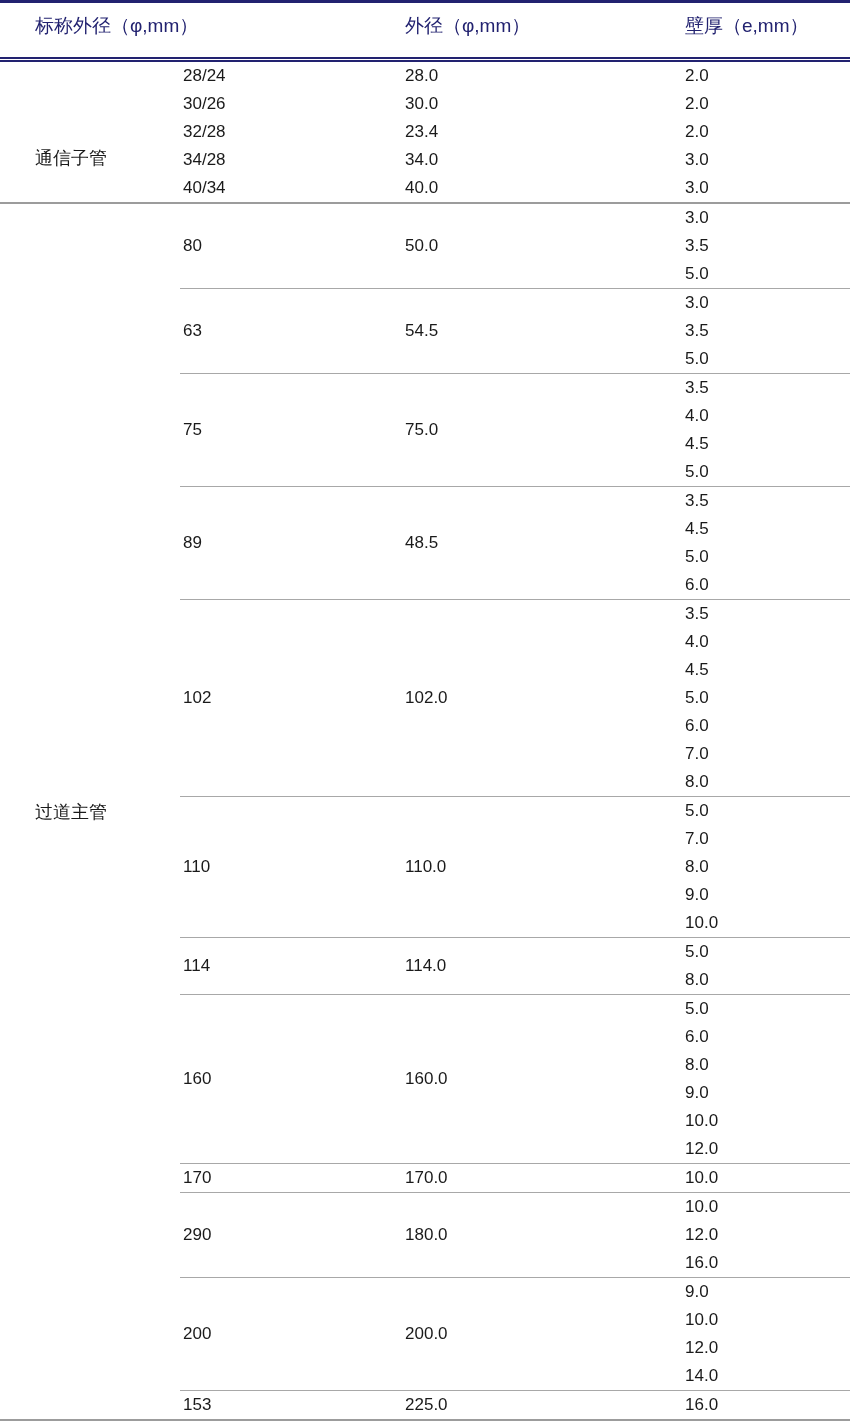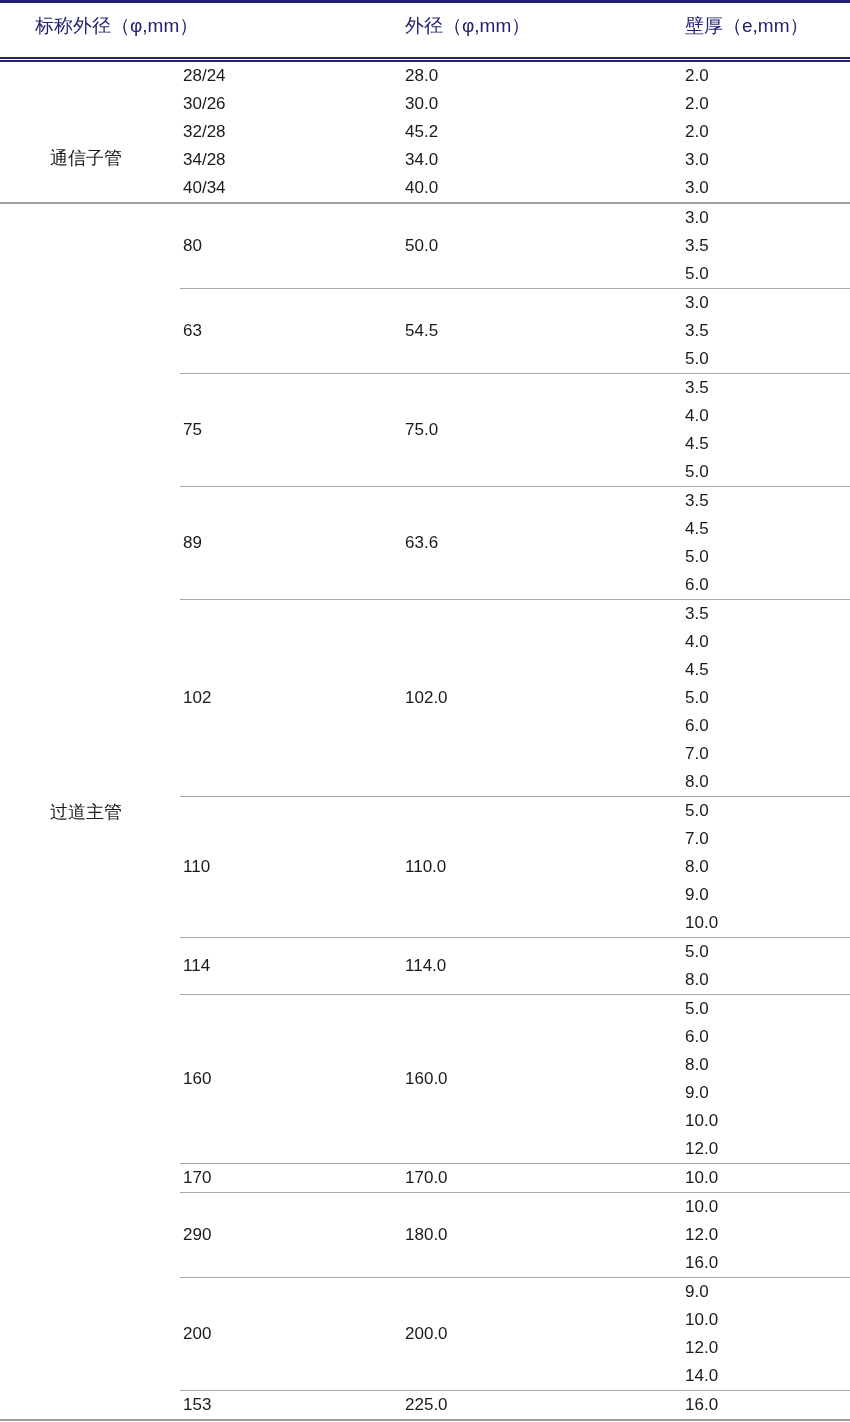--- a/index.html
+++ b/index.html
@@ -40,21 +40,21 @@
   tbody td{
     height:28px;
     padding:0 0 0 3px;
     font-size:17px;
     line-height:20px;
     vertical-align:middle;
     text-align:left;
     white-space:nowrap;
   }
   td.group-cell{
-    padding-left:50px;
+    padding-left:35px;
     font-size:18px;
   }
   td.group-cell--first{
     vertical-align:top;
     padding-top:86px;
   }
   
   td.item-top{border-top:1px solid var(--gray-line-light);}
   
   td.group-top{border-top:2px solid var(--gray-line);}
@@ -83,21 +83,21 @@
         <td rowspan="1">28.0</td>
         <td>2.0</td>
       </tr>
       <tr>
         <td rowspan="1">30/26</td>
         <td rowspan="1">30.0</td>
         <td>2.0</td>
       </tr>
       <tr>
         <td rowspan="1">32/28</td>
-        <td rowspan="1">45.2</td>
+        <td rowspan="1">23.4</td>
         <td>2.0</td>
       </tr>
       <tr>
         <td rowspan="1">34/28</td>
         <td rowspan="1">34.0</td>
         <td>3.0</td>
       </tr>
       <tr>
         <td rowspan="1">40/34</td>
         <td rowspan="1">40.0</td>
@@ -135,21 +135,21 @@
         <td>4.0</td>
       </tr>
       <tr>
         <td>4.5</td>
       </tr>
       <tr>
         <td>5.0</td>
       </tr>
       <tr>
         <td rowspan="4" class="item-top">89</td>
-        <td rowspan="4" class="item-top">63.6</td>
+        <td rowspan="4" class="item-top">48.5</td>
         <td class="item-top">3.5</td>
       </tr>
       <tr>
         <td>4.5</td>
       </tr>
       <tr>
         <td>5.0</td>
       </tr>
       <tr>
         <td>6.0</td>

